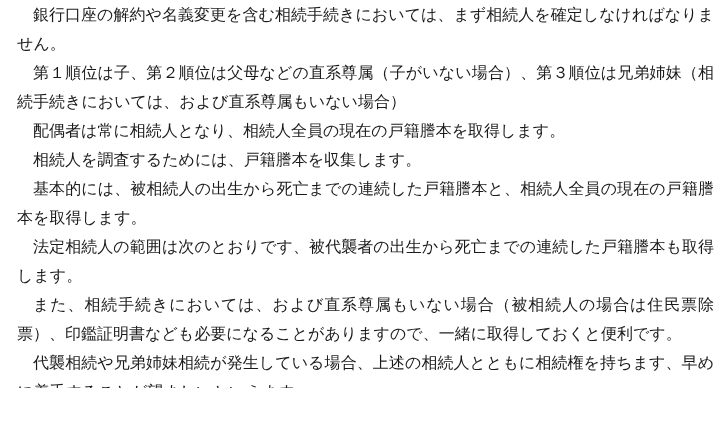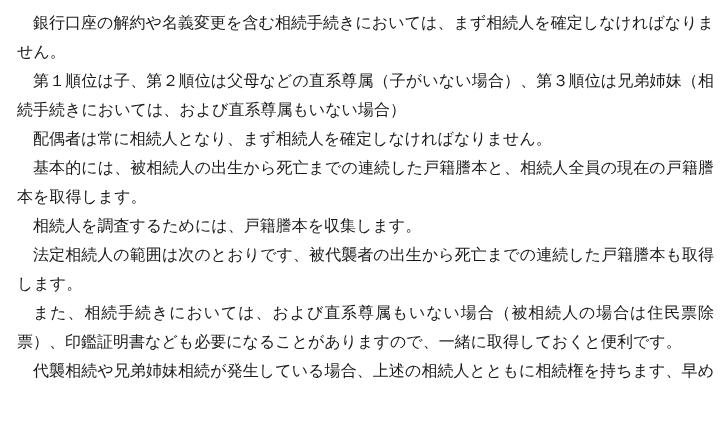--- a/index.html
+++ b/index.html
@@ -7,21 +7,21 @@
     padding: 0;
     background: #ffffff;
   }
   .page {
     position: relative;
     width: 720px;
     height: 388px;
     background: #ffffff;
     overflow: hidden;
     box-sizing: border-box;
-    padding: 8px 6px 0 17px;
+    padding: 0 6px 0 17px;
     font-family: "Liberation Sans", "DejaVu Sans", sans-serif;
     font-size: 16px;
     line-height: 29px;
     color: #1a1a1a;
     text-align: justify;
     border-radius: 15px;
   }
   .page p {
     margin: 0;
     padding: 0;
@@ -29,19 +29,19 @@
     word-break: break-all;
     overflow-wrap: anywhere;
   }
 </style>
 </head>
 <body>
 
 <div class="page">
   <p>銀行口座の解約や名義変更を含む相続手続きにおいては、まず相続人を確定しなければなりません。</p>
   <p>第１順位は子、第２順位は父母などの直系尊属（子がいない場合）、第３順位は兄弟姉妹（相続手続きにおいては、および直系尊属もいない場合）</p>
-  <p>配偶者は常に相続人となり、まず相続人を確定しなければなりません。</p>
+  <p>配偶者は常に相続人となり、相続人全員の現在の戸籍謄本を取得します。</p>
+  <p>相続人を調査するためには、戸籍謄本を収集します。</p>
   <p>基本的には、被相続人の出生から死亡までの連続した戸籍謄本と、相続人全員の現在の戸籍謄本を取得します。</p>
-  <p>相続人を調査するためには、戸籍謄本を収集します。</p>
   <p>法定相続人の範囲は次のとおりです、被代襲者の出生から死亡までの連続した戸籍謄本も取得します。</p>
   <p>また、相続手続きにおいては、および直系尊属もいない場合（被相続人の場合は住民票除票）、印鑑証明書なども必要になることがありますので、一緒に取得しておくと便利です。</p>
   <p>代襲相続や兄弟姉妹相続が発生している場合、上述の相続人とともに相続権を持ちます、早めに着手することが望ましいといえます。</p>
 </div>
 
 </body></html>

